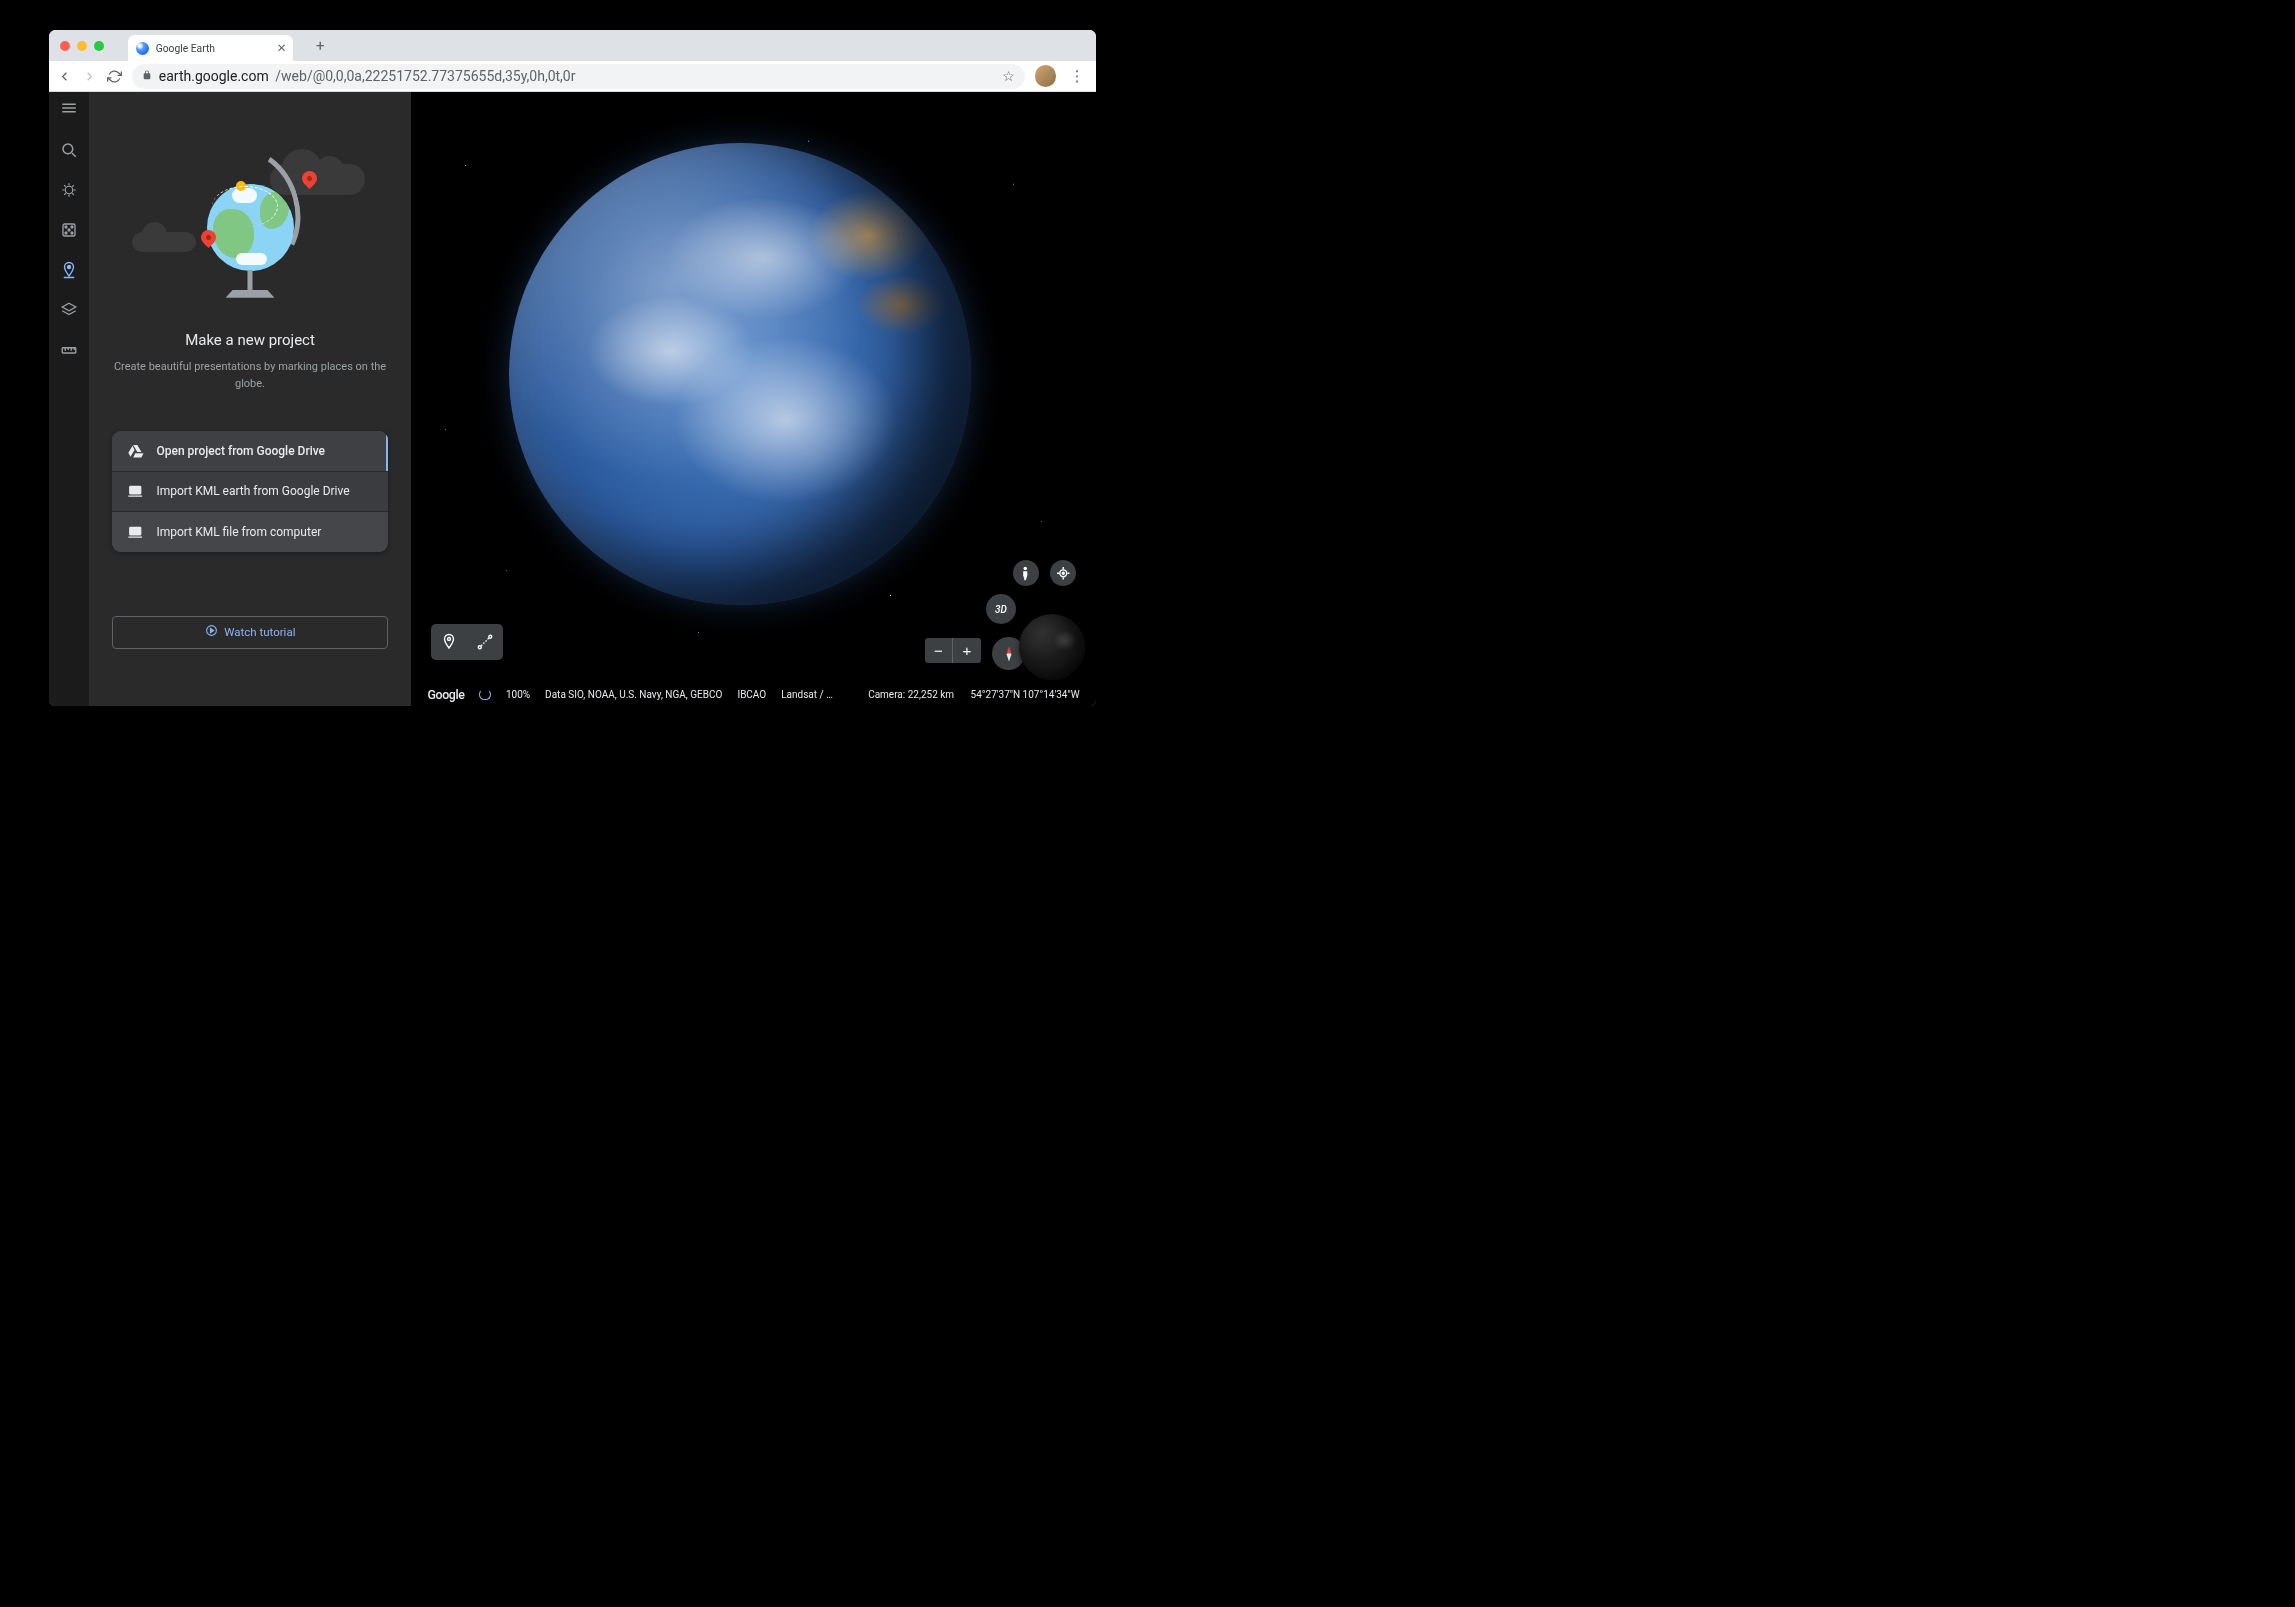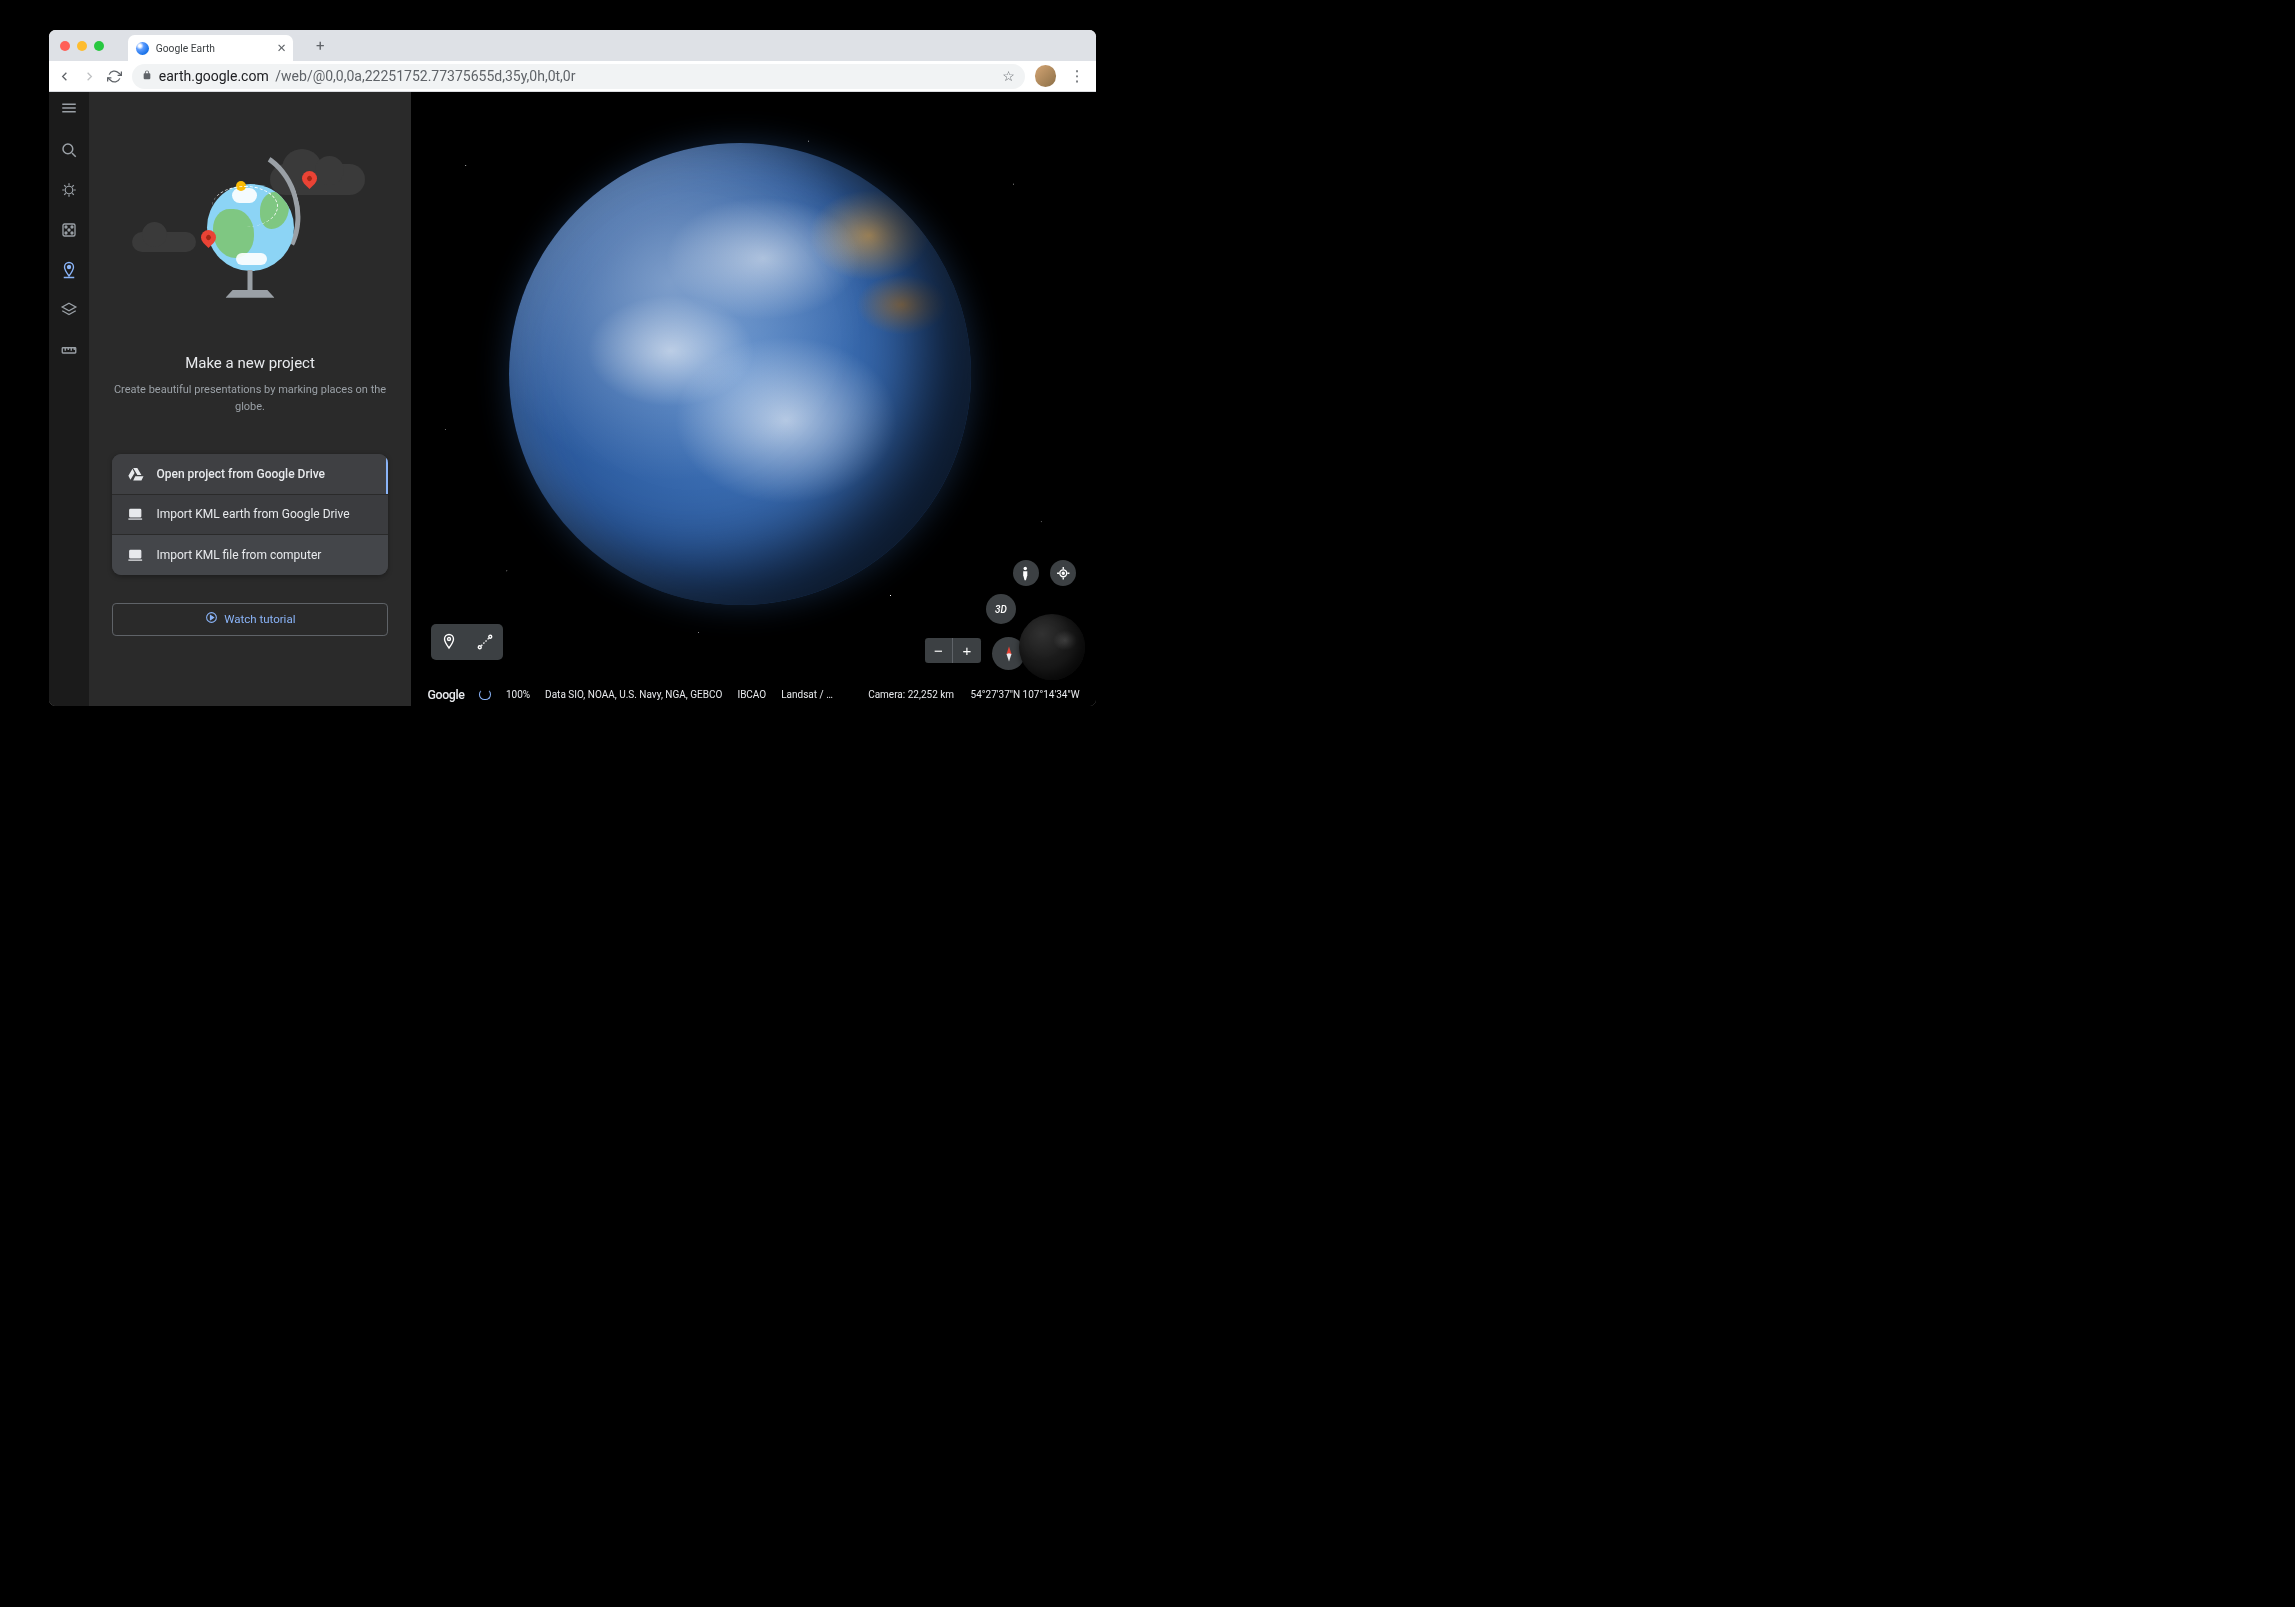--- a/index.html
+++ b/index.html
@@ -117,42 +117,42 @@
   .cw2{width:31px;height:11.5px;bottom:6.6px;left:29px;border-radius:8.2px;}
   .pin{position:absolute;width:15px;height:15px;background:#ea4335;border-radius:50% 50% 50% 0;transform:rotate(-45deg);}
   .pin::after{content:'';position:absolute;width:5px;height:5px;background:#a52714;border-radius:50%;top:5px;left:5px;}
   .pin.p1{top:30px;right:45px;}
   .pin.p2{top:89px;left:62px;}
   .dot-path{position:absolute;border:1.6px dashed #fff;border-radius:50%;width:66px;height:41px;top:45px;left:73px;border-bottom:none;border-left:none;}
   .sun{position:absolute;width:10px;height:10px;background:#fbbc04;border-radius:50%;top:40px;left:97px;}
   .stand-pole{position:absolute;width:5px;height:20.6px;background:#9aa0a6;bottom:15px;left:50%;transform:translateX(-50%);}
   .stand-base{position:absolute;width:49px;height:8.2px;background:#9aa0a6;bottom:8.2px;left:50%;transform:translateX(-50%);clip-path:polygon(15% 0,85% 0,100% 100%,0 100%);}
 
-  .panel h2{color:#e8eaed;font-weight:400;font-size:15px;margin-bottom:10px;margin-top:23px;}
+  .panel h2{color:#e8eaed;font-weight:400;font-size:15px;margin-bottom:10px;}
   .panel p.sub{color:#9aa0a6;font-size:11px;text-align:center;line-height:1.5;margin-bottom:39px;}
 
   .option-card{
     width:100%;border-radius:9px;overflow:hidden;
     background:#3b3c3f;margin-bottom:28px;
     box-shadow:0 1.6px 5px rgba(0,0,0,.3);
   }
   .opt{
     display:flex;align-items:center;gap:13px;
     padding:11.5px 15px;color:#e8eaed;font-size:12px;
     cursor:pointer;border-top:0.8px solid #2a2a2a;
   }
   .opt:first-child{border-top:none;background:#3f4043;font-weight:500;border-right:2.5px solid #8ab4f8;}
   .opt.hov{background:#44464a;}
   .opt-ico{width:16.5px;height:16.5px;display:flex;align-items:center;justify-content:center;}
   .opt-ico svg{width:16.5px;height:16.5px;fill:#e8eaed;}
 
   .tutorial-btn{
     width:100%;height:33px;border:0.8px solid #5f6368;border-radius:4.1px;
     display:flex;align-items:center;justify-content:center;gap:6.6px;
-    color:#8ab4f8;font-size:11.5px;cursor:pointer;
+    color:#8ab4f8;font-size:11.5px;cursor:pointer;margin-top:36px;
   }
 
   
   .map-view{flex:1;position:relative;background:#000;overflow:hidden;}
   .stars{position:absolute;inset:0;
     background-image:
       radial-gradient(0.8px 0.8px at 8% 12%,#fff,transparent),
       radial-gradient(0.8px 0.8px at 20% 40%,#ccc,transparent),
       radial-gradient(0.8px 0.8px at 35% 18%,#fff,transparent),
       radial-gradient(0.8px 0.8px at 50% 60%,#aaa,transparent),

